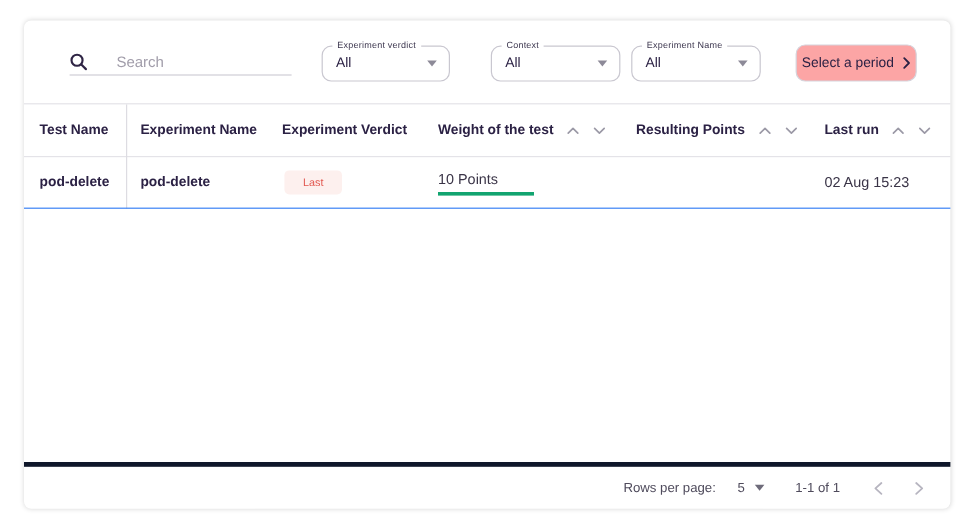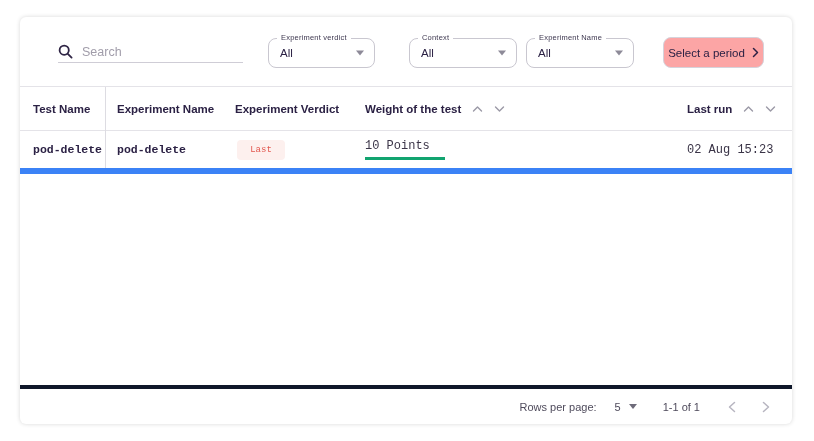--- a/index.html
+++ b/index.html
@@ -5,21 +5,21 @@
   * { margin:0; padding:0; box-sizing:border-box; }
   html,body { width:814px; height:441px; background:#fff; overflow:hidden;
               font-family:"Liberation Sans", sans-serif; }
   .card { position:absolute; left:20px; top:17px; width:772px; height:407px;
           background:#fff; border-radius:6px; box-shadow:0 0 4px rgba(0,0,0,0.16); }
 
   
   .filterbar { position:absolute; left:0; top:0; width:100%; height:70px;
                border-bottom:1px solid #e4e3e8; }
   .search { position:absolute; left:38px; top:24px; width:185px; height:22px;
-            display:flex; align-items:center; gap:9px;
+            display:flex; align-items:center; gap:24px;
             border-bottom:1px solid #cfcdd6; cursor:text; }
   .search .ph { font-size:12.5px; color:#a19daa; }
   .mui-select { position:absolute; height:30px; border:1px solid #c9c7d0;
                 border-radius:8px; background:#fff; cursor:pointer; }
   .mui-select .lbl { position:absolute; top:-6px; left:8px; background:#fff;
                      padding:0 4px; font-size:7.5px; color:#3e3850; letter-spacing:.2px; }
   .mui-select .val { position:absolute; left:11px; top:50%; transform:translateY(-50%);
                      font-size:11.5px; color:#2b2144; }
   .caret-down { position:absolute; right:10px; top:50%; transform:translateY(-50%);
                 width:0; height:0; border-left:4px solid transparent;
@@ -30,21 +30,21 @@
   .period-btn { position:absolute; left:643px; top:20px; width:101px; height:31px;
                 border:1px solid #d5d3db; border-radius:8px; background:#fca5a5;
                 display:flex; align-items:center; justify-content:center; gap:7px;
                 font-size:11.5px; color:#2b2144; cursor:pointer;
                 font-family:"Liberation Sans", sans-serif; }
 
   
   .thead { position:absolute; left:0; top:70px; width:100%; height:44px;
            border-bottom:1px solid #e4e3e8; }
   .trow  { position:absolute; left:0; top:114px; width:100%; height:43px;
-           border-bottom:6px solid #3b82f6; cursor:pointer;font-family:Liberation Mono, monospace; }
+           border-bottom:1px solid #3b82f6; cursor:pointer; }
   .vdivider { position:absolute; left:85px; top:70px; width:1px; height:87px;
               background:#dddce2; }
   .cell { position:absolute; top:0; height:100%; display:flex; align-items:center; }
   .col1 { left:13px; }  .col2 { left:97px; }  .col3 { left:215px; }
   .col4 { left:345px; } .col5 { left:510px; } .col6 { left:667px; }
   .hcell { font-size:11.5px; font-weight:700; color:#2b2144; gap:9px;text-align:right; }
   .sorticon { cursor:pointer; margin-left:2px; }
   .bname { font-size:11.5px; font-weight:700; color:#2b2144; }
   .badge { width:48px; height:20px; line-height:20px; text-align:center;
            background:#fdf0ee; color:#e2574f; font-size:9px; border-radius:4px;
@@ -117,20 +117,29 @@
     </div>
     <div class="cell col4 hcell">
       <span>Weight of the test</span>
       <svg class="sorticon" width="11" height="8" viewBox="0 0 11 8">
         <polyline points="1.5,6 5.5,2 9.5,6" fill="none" stroke="#9b99a6" stroke-width="1.4" stroke-linecap="round" stroke-linejoin="round"></polyline>
       </svg>
       <svg class="sorticon" width="11" height="8" viewBox="0 0 11 8">
         <polyline points="1.5,2 5.5,6 9.5,2" fill="none" stroke="#9b99a6" stroke-width="1.4" stroke-linecap="round" stroke-linejoin="round"></polyline>
       </svg>
     </div>
+    <div class="cell col5 hcell">
+      <span>Resulting Points</span>
+      <svg class="sorticon" width="11" height="8" viewBox="0 0 11 8">
+        <polyline points="1.5,6 5.5,2 9.5,6" fill="none" stroke="#9b99a6" stroke-width="1.4" stroke-linecap="round" stroke-linejoin="round"></polyline>
+      </svg>
+      <svg class="sorticon" width="11" height="8" viewBox="0 0 11 8">
+        <polyline points="1.5,2 5.5,6 9.5,2" fill="none" stroke="#9b99a6" stroke-width="1.4" stroke-linecap="round" stroke-linejoin="round"></polyline>
+      </svg>
+    </div>
     <div class="cell col6 hcell">
       <span>Last run</span>
       <svg class="sorticon" width="11" height="8" viewBox="0 0 11 8">
         <polyline points="1.5,6 5.5,2 9.5,6" fill="none" stroke="#9b99a6" stroke-width="1.4" stroke-linecap="round" stroke-linejoin="round"></polyline>
       </svg>
       <svg class="sorticon" width="11" height="8" viewBox="0 0 11 8">
         <polyline points="1.5,2 5.5,6 9.5,2" fill="none" stroke="#9b99a6" stroke-width="1.4" stroke-linecap="round" stroke-linejoin="round"></polyline>
       </svg>
     </div>
   </div>

